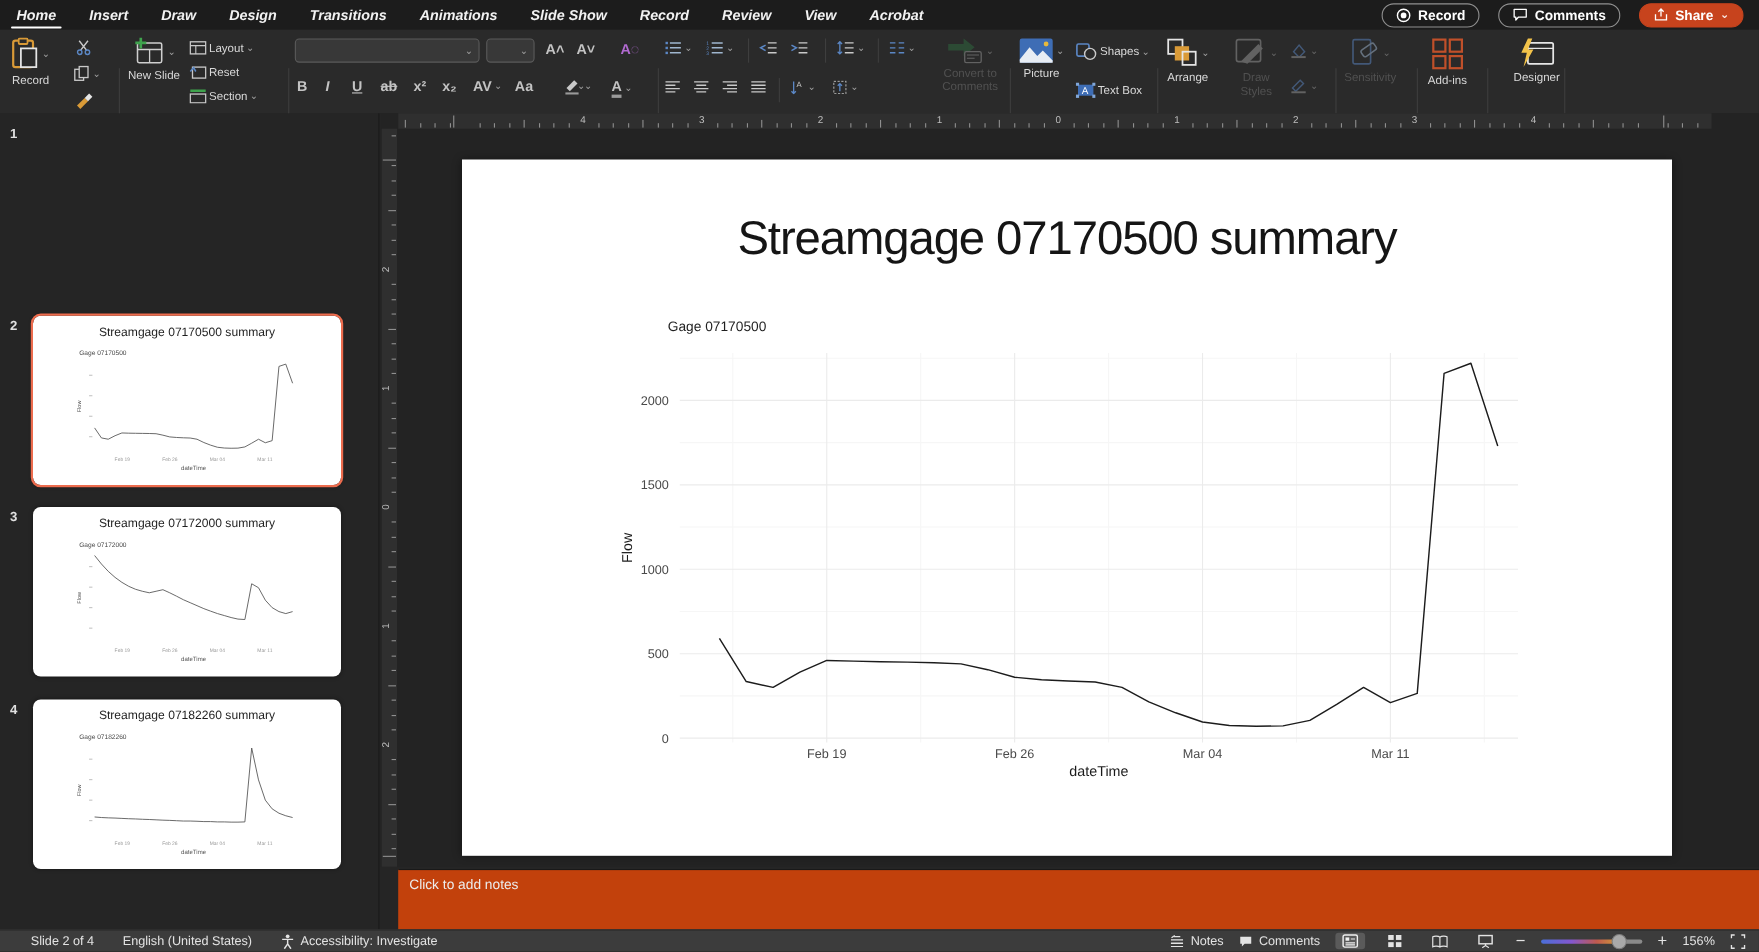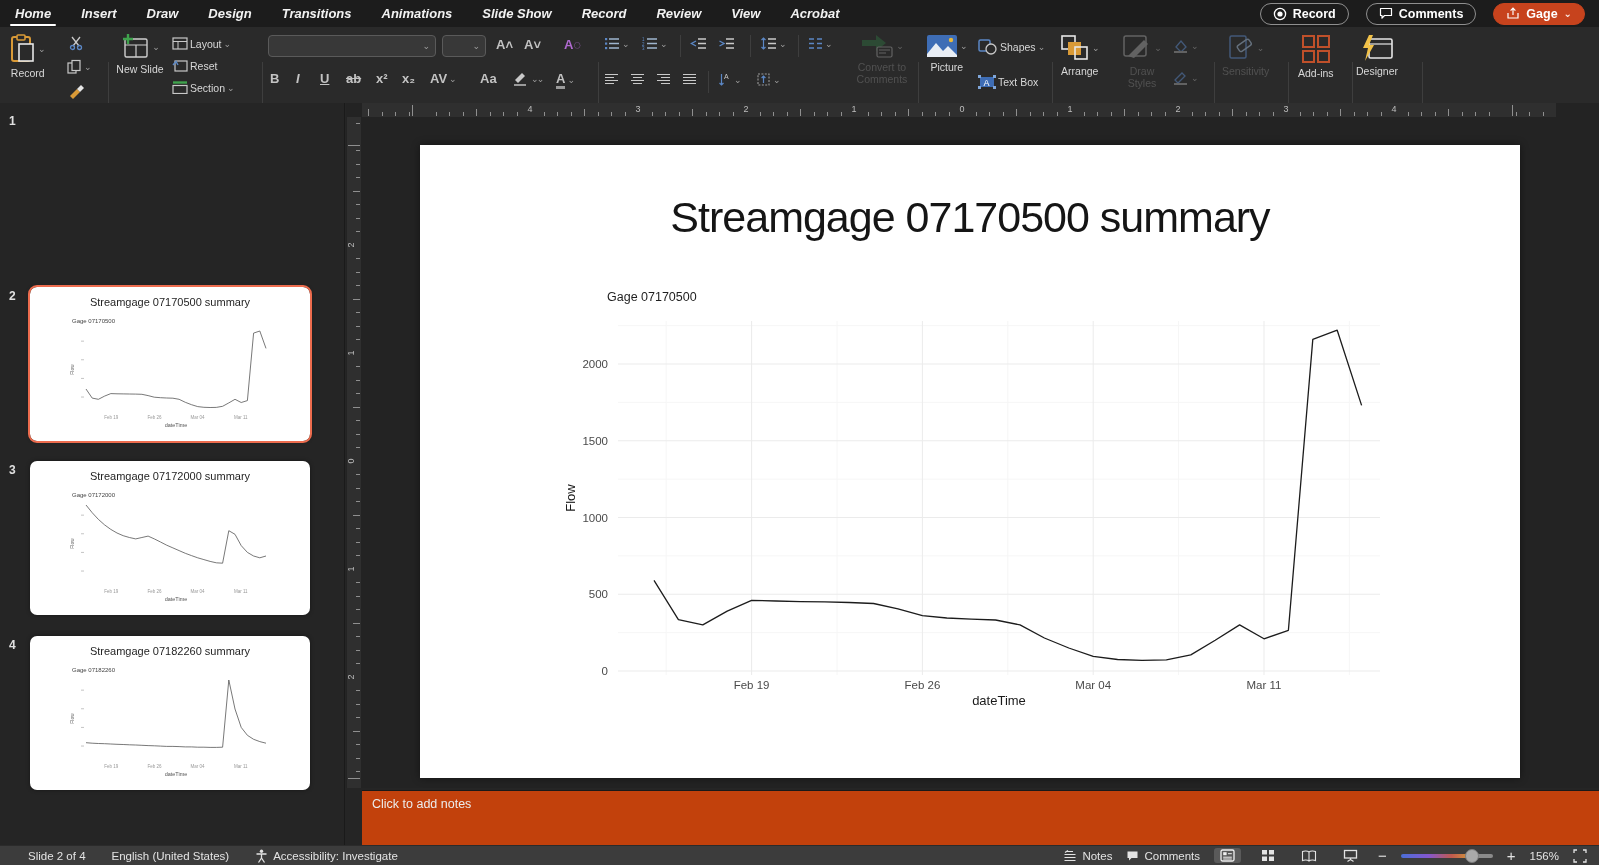--- a/index.html
+++ b/index.html
@@ -121,21 +121,21 @@
       </span>
       <span>Comments</span>
     </div>
     <div class="pill orange">
       <span>
         <svg width="14" height="13" viewBox="0 0 14 13">
             <path d="M2 6 v5 h10 V6" fill="none" stroke="#fff" stroke-width="1.2"></path>
             <path d="M7 8 V1.6 M4.6 3.6 L7 1.2 L9.4 3.6" fill="none" stroke="#fff" stroke-width="1.2"></path>
           </svg>
       </span>
-      <span>Gage</span>
+      <span>Share</span>
       <span class="chev">⌄</span>
     </div>
   </div>
 </div>
 
 <div id="ribbon">
 
   <div class="rgroup" style="left:8px;width:96px;">
     <div class="abs bigbtn" style="left:2px;top:7px;">
       <span class="mini">
@@ -229,21 +229,21 @@
     <span class="glyph abs" style="left:2px;top:44px;">B</span>
     <span class="glyph abs" style="left:28px;top:44px;font-style:italic;">I</span>
     <span class="glyph abs" style="left:52px;top:44px;text-decoration:underline;">U</span>
     <span class="glyph abs" style="left:78px;top:44px;text-decoration:line-through;">ab</span>
     <span class="glyph abs" style="left:108px;top:44px;">x²</span>
     <span class="glyph abs" style="left:134px;top:44px;">x₂</span>
     <span class="mini abs" style="left:162px;top:44px;">
         <span class="glyph">AV</span>
         <span class="chev2">⌄</span>
       </span>
-    <span class="mini abs" style="left:212px;top:44px;gap:40px;">
+    <span class="mini abs" style="left:200px;top:44px;gap:40px;">
         <span class="glyph">Aa</span>
         <span class="chev2">⌄</span>
       </span>
     <span class="mini abs" style="left:244px;top:44px;">
       <svg width="17" height="15" viewBox="0 0 17 15">
           <path d="M3 9 L10 2 L13 5 L6 12 Z" fill="#c9c9c9"></path>
           <rect x="2" y="13" width="12" height="2.4" fill="#9a9a9a"></rect>
         </svg>
       <span class="chev2">⌄</span>
     </span>
@@ -444,21 +444,21 @@
           <rect x="17" y="2" width="11" height="11" fill="none" stroke="#c0502a" stroke-width="2"></rect>
           <rect x="2" y="17" width="11" height="11" fill="none" stroke="#c0502a" stroke-width="2"></rect>
           <rect x="17" y="17" width="11" height="11" fill="none" stroke="#c0502a" stroke-width="2"></rect>
         </svg>
       <span class="rlabel">Add-ins</span>
     </div>
   </div>
   <div class="rsep" style="left:1352px;"></div>
 
   <div class="rgroup" style="left:1356px;width:58px;">
-    <div class="abs bigbtn" style="left:0;top:7px;justify-content:flex-end;">
+    <div class="abs bigbtn" style="left:20px;top:7px;justify-content:flex-end;">
       <svg width="34" height="28" viewBox="0 0 34 28">
           <rect x="9" y="5" width="23" height="19" rx="1.5" fill="none" stroke="#e6e6e6" stroke-width="1.6"></rect>
           <path d="M9 10 h23" stroke="#e6e6e6" stroke-width="1.2"></path>
           <path d="M9 1 L3 14 L8 14 L5 27 L14 11 L9 11 L13 1 Z" fill="#f2c249"></path>
         </svg>
       <span class="rlabel">Designer</span>
     </div>
   </div>
   <div class="rsep" style="left:1422px;"></div>
 

